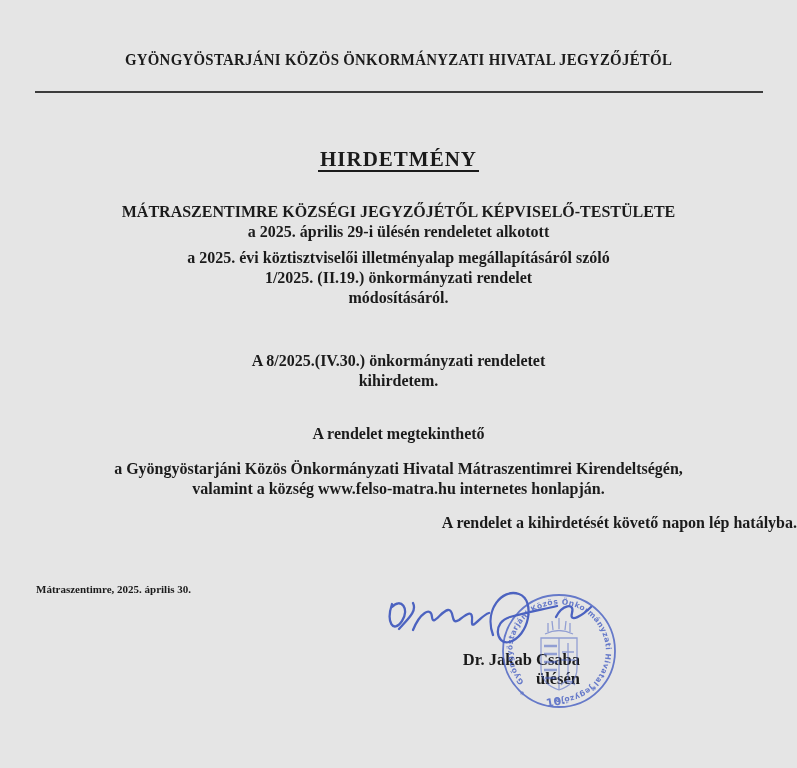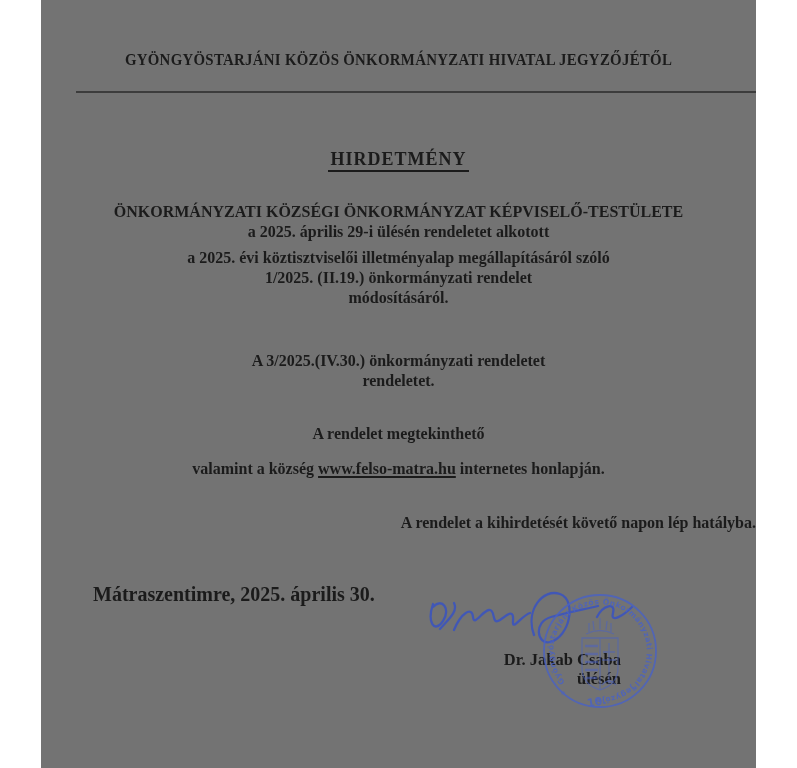--- a/index.html
+++ b/index.html
@@ -1,20 +1,20 @@
 <!DOCTYPE html>
 <html lang="hu"><head>
 <meta charset="utf-8">
 <style>
   html,body{margin:0;padding:0;background:#ffffff;}
   .page{
     position:relative;
-    width:715px;height:768px;
+    width:797px;height:768px;
     margin:0 auto;
-    background:#737373;
+    background:#e5e5e5;
     font-family:"Liberation Serif","DejaVu Serif",serif;
     font-weight:700;
     color:#1b1b1b;
     overflow:hidden;
   }
   .centered{
     position:absolute;left:0;width:100%;
     text-align:center;
     font-size:16px;line-height:20px;
   }
@@ -24,44 +24,43 @@
     letter-spacing:0.3px;
     transform:scaleX(0.93);
     transform-origin:50% 50%;
   }
   .divider{
     position:absolute;top:91px;left:35px;width:728px;height:2px;
     background:#3c3c3c;
   }
   .doc-title{
     top:149px;
-    font-size:18px;
+    font-size:21px;
     letter-spacing:1px;
   }
   .doc-title .title-text{
     display:inline-block;
     border-bottom:2.5px solid #1b1b1b;
     padding:0 2px 1px 2px;
   }
   .p-council{top:202px;}
   .p-subject{top:248px;}
   .p-proclaim{top:351px;}
   .p-view-intro{top:424px;text-align:center;}
   .p-view{top:459px;}
   .p-effective{top:513px;text-align:right;}
   .date-line{
-    position:absolute;left:52px;top:583px;
-    font-size:20px;
+    position:absolute;left:36px;top:583px;
+    font-size:11px;
   }
   .signer-block{
     position:absolute;left:380px;top:650px;width:200px;
     text-align:right;font-size:16.5px;line-height:19px;
   }
   .url{
-    text-decoration:underline;
     text-decoration-thickness:2px;
     text-underline-offset:2px;
     color:#1b1b1b;
   }
   .ink-overlay{
     position:absolute;left:0;top:0;width:797px;height:768px;
     pointer-events:none;
   }
   .stamp-ring-text{
     font-family:"DejaVu Sans","Liberation Sans",sans-serif;
@@ -86,38 +85,39 @@
 <div class="page">
 
   <div class="centered letterhead">GYÖNGYÖSTARJÁNI KÖZÖS ÖNKORMÁNYZATI HIVATAL JEGYZŐJÉTŐL</div>
   <div class="divider"></div>
 
   <div class="centered doc-title">
     <span class="title-text">HIRDETMÉNY</span>
   </div>
 
   <div class="centered p-council">
-    <div>ÖNKORMÁNYZATI KÖZSÉGI ÖNKORMÁNYZAT KÉPVISELŐ-TESTÜLETE</div>
+    <div>MÁTRASZENTIMRE KÖZSÉGI JEGYZŐJÉTŐL KÉPVISELŐ-TESTÜLETE</div>
     <div>a 2025. április 29-i ülésén rendeletet alkotott</div>
   </div>
 
   <div class="centered p-subject">
     <div>a 2025. évi köztisztviselői illetményalap megállapításáról szóló</div>
     <div>1/2025. (II.19.) önkormányzati rendelet</div>
     <div>módosításáról.</div>
   </div>
 
   <div class="centered p-proclaim">
-    <div>A 3/2025.(IV.30.) önkormányzati rendeletet</div>
-    <div>rendeletet.</div>
+    <div>A 8/2025.(IV.30.) önkormányzati rendeletet</div>
+    <div>kihirdetem.</div>
   </div>
 
   <div class="centered p-view-intro">A rendelet megtekinthető</div>
 
   <div class="centered p-view">
+    <div>a Gyöngyöstarjáni Közös Önkormányzati Hivatal Mátraszentimrei Kirendeltségén,</div>
     <div>
       <span>valamint a község </span><span class="url">www.felso-matra.hu</span><span>  internetes honlapján.</span>
     </div>
   </div>
 
   <div class="centered p-effective">A rendelet a kihirdetését követő napon lép hatályba.</div>
 
   <div class="date-line">Mátraszentimre, 2025. április 30.</div>
 
   <div class="signer-block">

